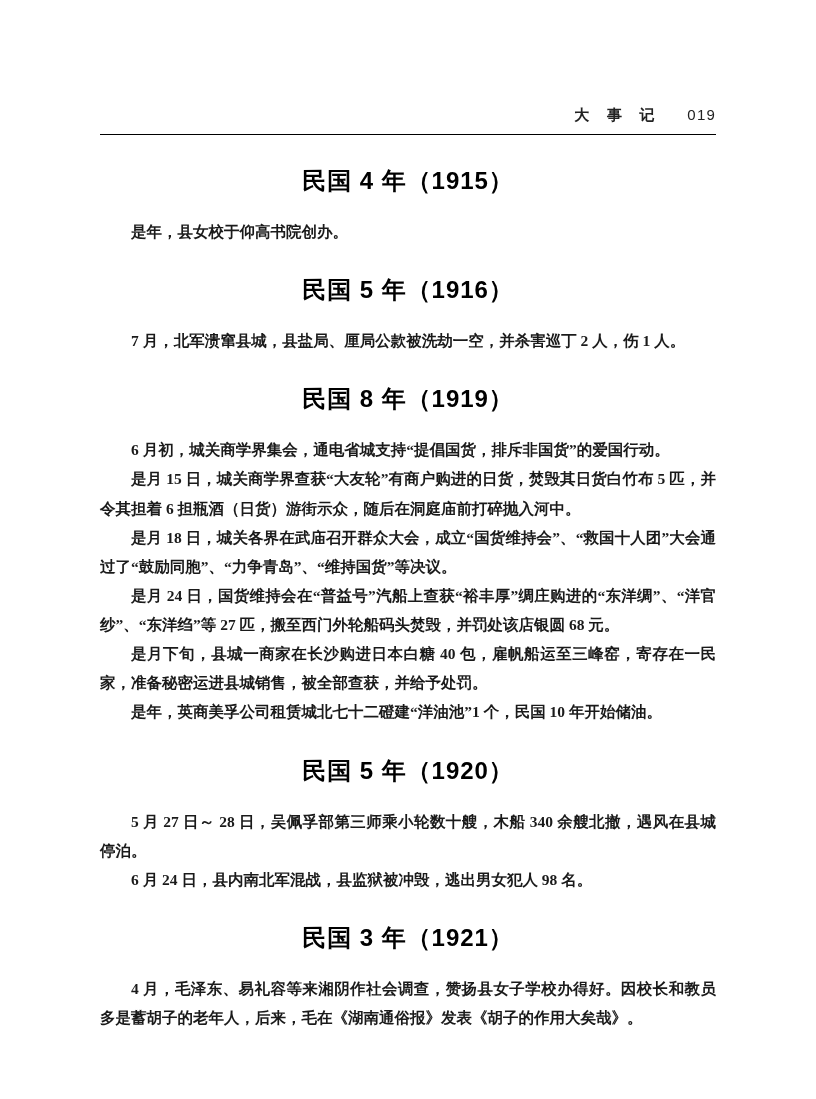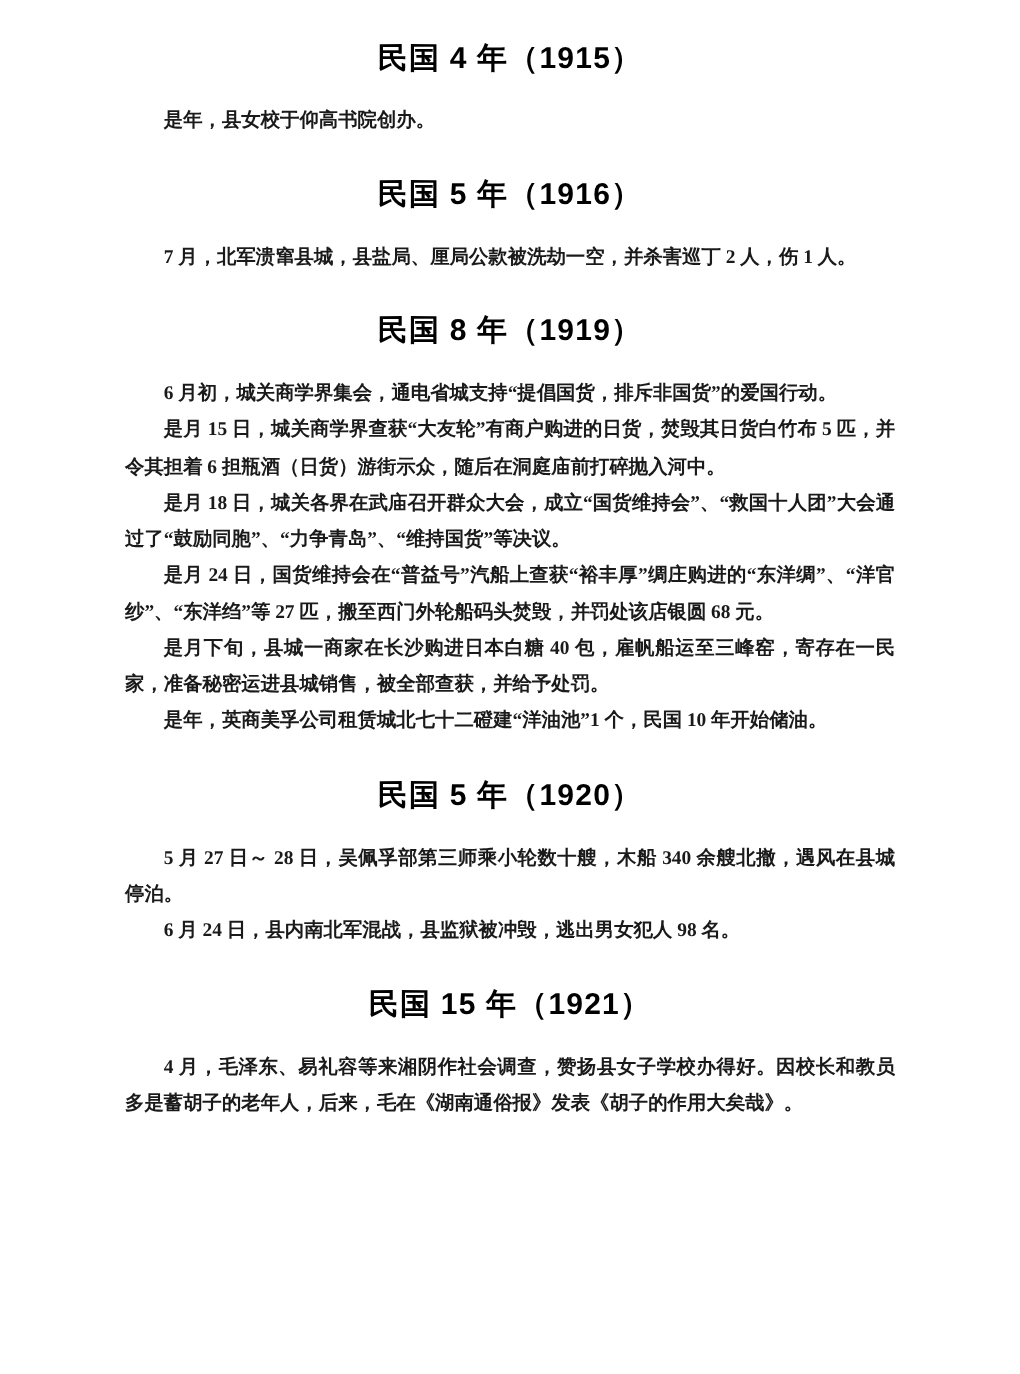--- a/index.html
+++ b/index.html
@@ -58,20 +58,24 @@
     text-indent: 2em;
     margin: 0;
     color: #1a1a1a;
     font-weight: bold;
   }
 </style>
 </head>
 <body>
 
 <div class="page">
+  <header class="page-header">
+    <span class="header-title">大 事 记</span>
+    <span class="page-number">019</span>
+  </header>
   <main class="document-body" id="sections-root">
       <section>
         <h2 class="section-heading">民国 4 年（1915）</h2>
         <p class="body-paragraph">是年，县女校于仰高书院创办。</p>
       </section>
       <section>
         <h2 class="section-heading">民国 5 年（1916）</h2>
         <p class="body-paragraph">7 月，北军溃窜县城，县盐局、厘局公款被洗劫一空，并杀害巡丁 2 人，伤 1 人。</p>
       </section>
       <section>
@@ -82,17 +86,17 @@
         <p class="body-paragraph">是月 24 日，国货维持会在“普益号”汽船上查获“裕丰厚”绸庄购进的“东洋绸”、“洋官纱”、“东洋绉”等 27 匹，搬至西门外轮船码头焚毁，并罚处该店银圆 68 元。</p>
         <p class="body-paragraph">是月下旬，县城一商家在长沙购进日本白糖 40 包，雇帆船运至三峰窑，寄存在一民家，准备秘密运进县城销售，被全部查获，并给予处罚。</p>
         <p class="body-paragraph">是年，英商美孚公司租赁城北七十二磴建“洋油池”1 个，民国 10 年开始储油。</p>
       </section>
       <section>
         <h2 class="section-heading">民国 5 年（1920）</h2>
         <p class="body-paragraph">5 月 27 日～ 28 日，吴佩孚部第三师乘小轮数十艘，木船 340 余艘北撤，遇风在县城停泊。</p>
         <p class="body-paragraph">6 月 24 日，县内南北军混战，县监狱被冲毁，逃出男女犯人 98 名。</p>
       </section>
       <section>
-        <h2 class="section-heading">民国 15 年（1921）</h2>
+        <h2 class="section-heading">民国 3 年（1921）</h2>
         <p class="body-paragraph">4 月，毛泽东、易礼容等来湘阴作社会调查，赞扬县女子学校办得好。因校长和教员多是蓄胡子的老年人，后来，毛在《湖南通俗报》发表《胡子的作用大矣哉》。</p>
       </section>
     </main>
 </div>
 
 </body></html>

